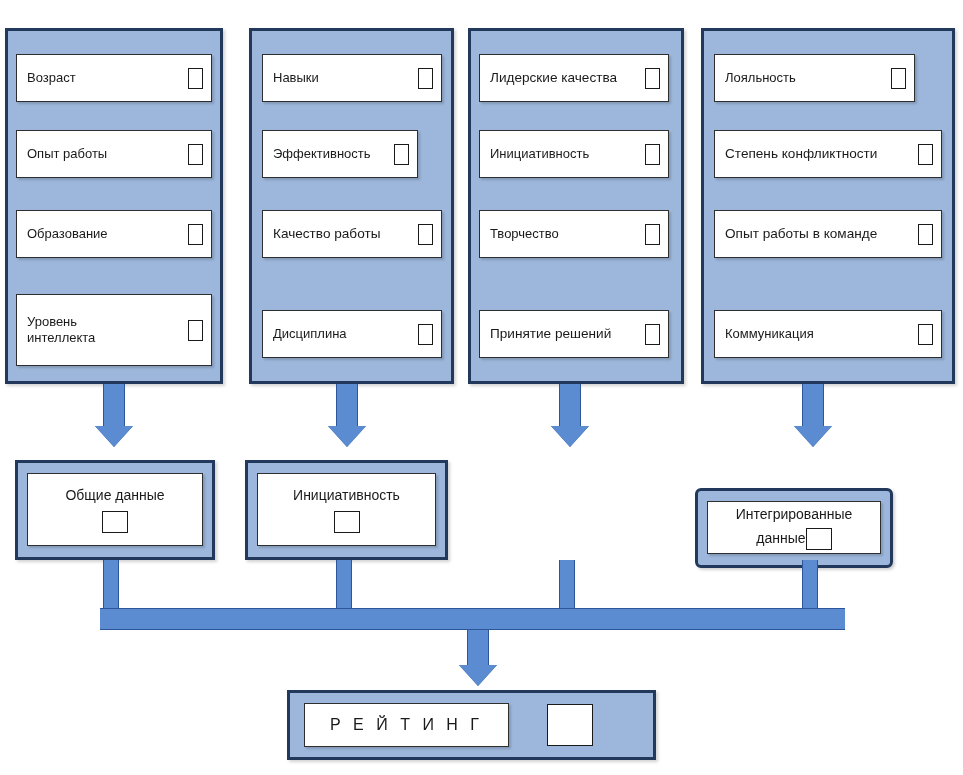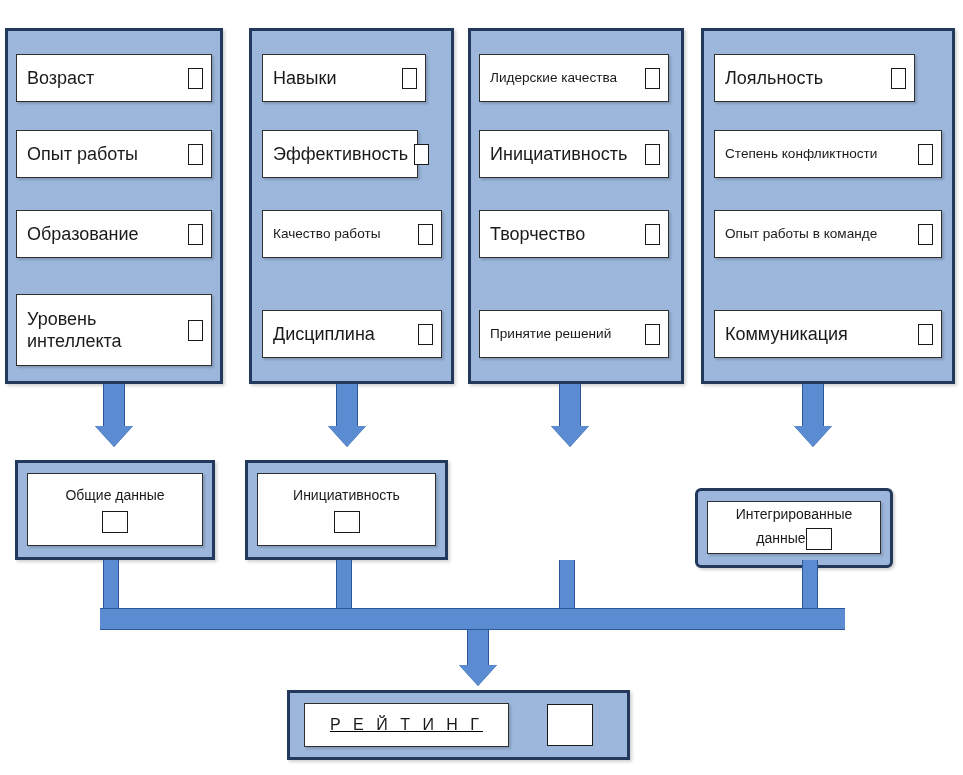--- a/index.html
+++ b/index.html
@@ -33,21 +33,21 @@
     background: #FFFFFF;
     border: 1.5px solid #2E2E2E;
     box-sizing: border-box;
     display: flex;
     align-items: center;
     padding: 0 8px 0 10px;
     box-shadow: 1.5px 1.5px 2px rgba(0,0,0,0.16);
   }
   .item .label {
     color: #1a1a1a;
-    font-size: 18px;
+    font-size: 13px;
     line-height: 1.25;
     white-space: pre-line;
     flex: 1 1 auto;
   }
   .item .label.tight {
     font-size: 13.6px;
   }
   .checkbox {
     flex: 0 0 auto;
     width: 15px;
@@ -202,21 +202,21 @@
   </div>
 
   <div class="item" style="left:16px; top:294px; width:196px; height:72px;">
     <span class="label">Уровень
 интеллекта</span>
     <span class="checkbox"></span>
   </div>
 
   <div class="panel" style="left:249px; top:28px; width:205px; height:356px;"></div>
 
-  <div class="item" style="left:262px; top:54px; width:164px; height:48px;">
+  <div class="item" style="left:262px; top:54px; width:180px; height:48px;">
     <span class="label">Навыки</span>
     <span class="checkbox"></span>
   </div>
 
   <div class="item" style="left:262px; top:130px; width:156px; height:48px;">
     <span class="label">Эффективность</span>
     <span class="checkbox"></span>
   </div>
 
   <div class="item" style="left:262px; top:210px; width:180px; height:48px;">
@@ -313,18 +313,18 @@
   <div class="shaft" style="left:103px; top:560px; width:16px; height:50px;"></div>
   <div class="shaft" style="left:336px; top:560px; width:16px; height:50px;"></div>
   <div class="shaft" style="left:559px; top:560px; width:16px; height:50px;"></div>
   <div class="shaft" style="left:802px; top:560px; width:16px; height:50px;"></div>
 
   <div class="bus" style="left:100px; top:608px; width:745px; height:22px;"></div>
 
   <div class="shaft" style="left:467px; top:630px; width:22px; height:35px;"></div>
   <div class="arrowhead" style="left:459px; top:665px;"></div>
 
-  <div class="rating-box" style="left:287px; top:690px; width:343px; height:70px;text-decoration:underline;">
+  <div class="rating-box" style="left:287px; top:690px; width:369px; height:70px;">
     <span class="rating-label">Р Е Й Т И Н Г</span>
     <span class="rating-check"></span>
   </div>
 
 </div>
 
 </body></html>

